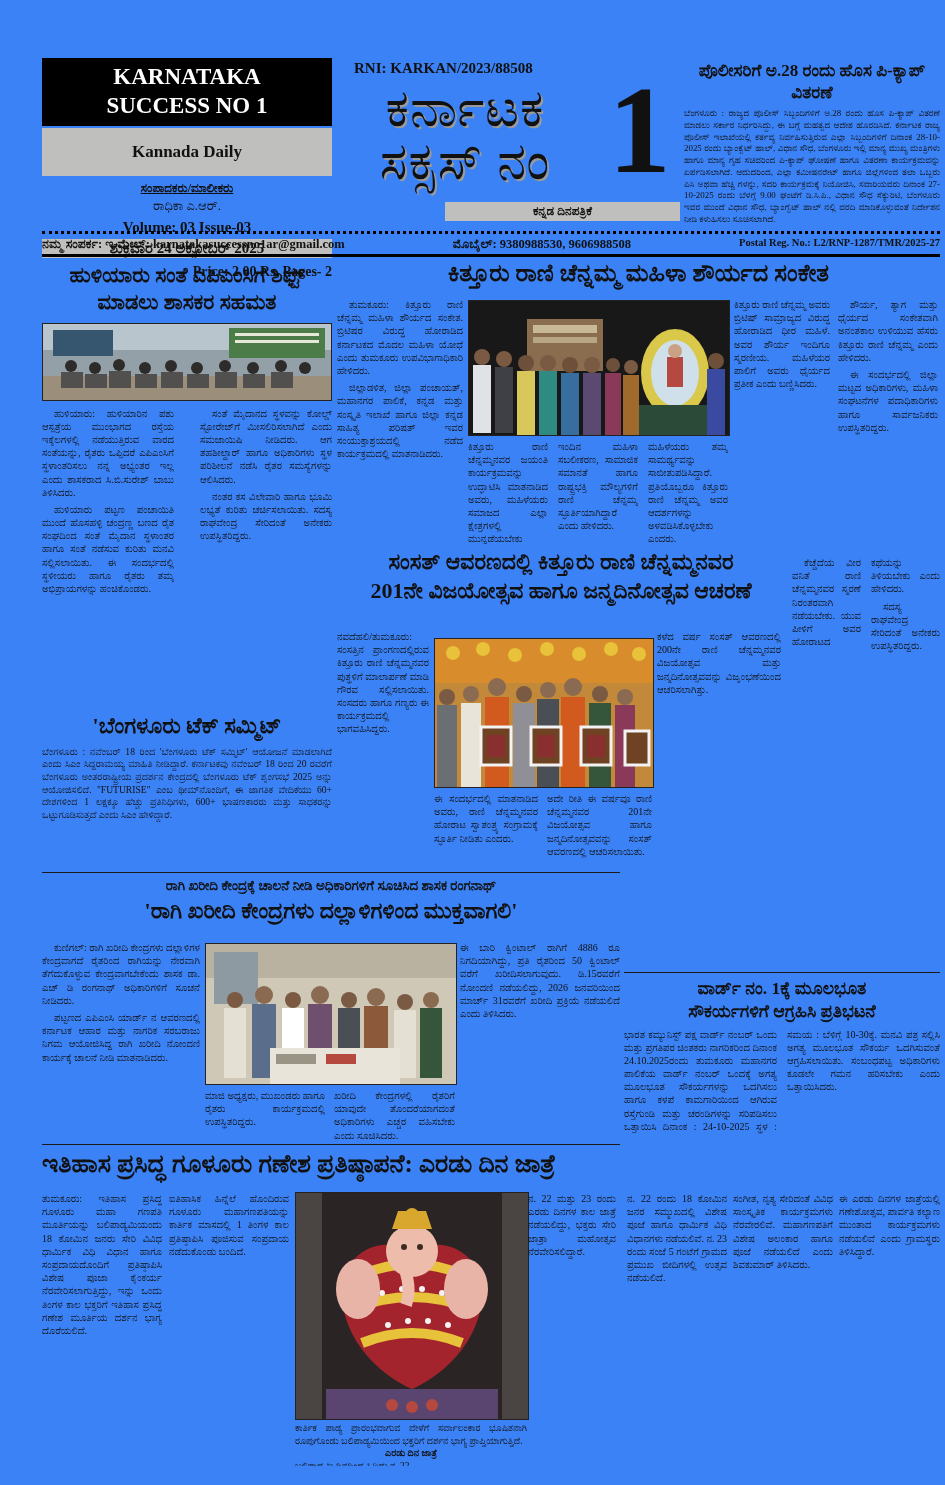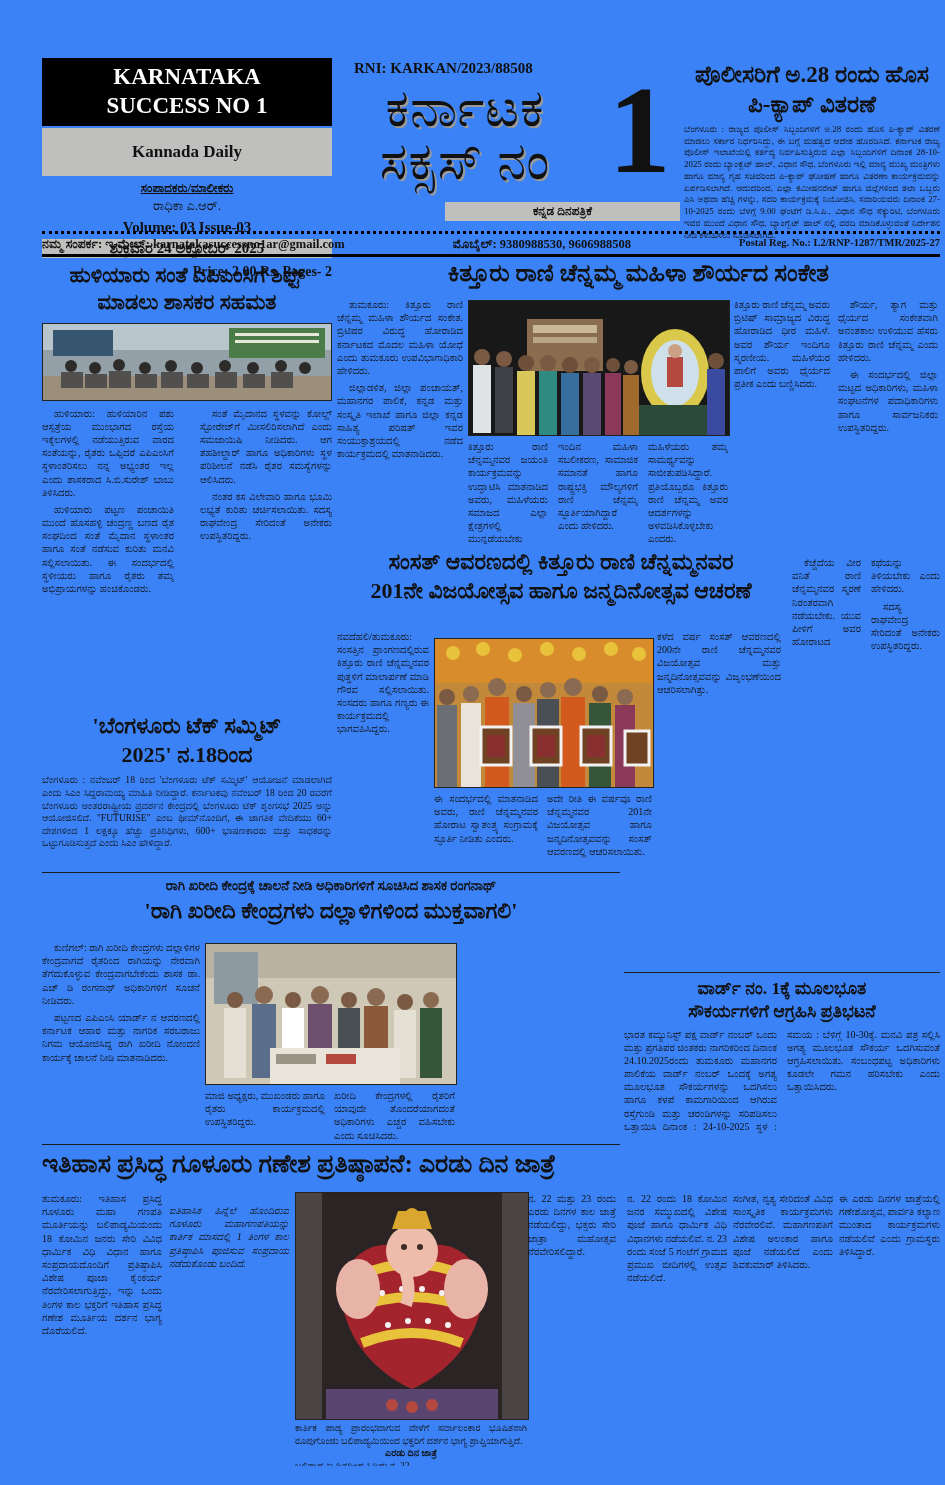--- a/index.html
+++ b/index.html
@@ -39,21 +39,21 @@
     <div style="font-weight:bold;font-size:15px;margin-left:14px;">RNI: KARKAN/2023/88508</div>
     <div class="abs mast-big" style="left:0;top:22px;width:250px;text-align:center;font-size:52px;">
       <div>ಕರ್ನಾಟಕ</div>
       <div>ಸಕ್ಸಸ್ ನಂ</div>
     </div>
     <div class="abs" style="left:252px;top:8px;width:95px;text-align:center;font-size:125px;font-weight:900;line-height:1;">1</div>
     <div class="abs gray-bar" style="left:105px;top:142px;width:235px;font-size:12px;padding:2px 0;">ಕನ್ನಡ ದಿನಪತ್ರಿಕೆ</div>
   </div>
 
   <div class="abs" style="left:684px;top:60px;width:256px;">
-    <div class="hl" style="font-size:23px;">ಪೊಲೀಸರಿಗೆ ಅ.28 ರಂದು ಹೊಸ ಪಿ-ಕ್ಯಾಪ್ ವಿತರಣೆ</div>
+    <div class="hl" style="font-size:17px;">ಪೊಲೀಸರಿಗೆ ಅ.28 ರಂದು ಹೊಸ ಪಿ-ಕ್ಯಾಪ್ ವಿತರಣೆ</div>
     <div class="just body-txt" style="font-size:8.9px;margin-top:4px;height:130px;">ಬೆಂಗಳೂರು : ರಾಜ್ಯದ ಪೊಲೀಸ್ ಸಿಬ್ಬಂದಿಗಳಿಗೆ ಅ.28 ರಂದು ಹೊಸ ಪಿ-ಕ್ಯಾಪ್ ವಿತರಣೆ ಮಾಡಲು ಸರ್ಕಾರ ನಿರ್ಧರಿಸಿದ್ದು, ಈ ಬಗ್ಗೆ ಮಹತ್ವದ ಆದೇಶ ಹೊರಡಿಸಿದೆ. ಕರ್ನಾಟಕ ರಾಜ್ಯ ಪೊಲೀಸ್ ಇಲಾಖೆಯಲ್ಲಿ ಕರ್ತವ್ಯ ನಿರ್ವಹಿಸುತ್ತಿರುವ ಎಲ್ಲಾ ಸಿಬ್ಬಂದಿಗಳಿಗೆ ದಿನಾಂಕ 28-10-2025 ರಂದು ಬ್ಯಾಂಕ್ವೆಟ್ ಹಾಲ್, ವಿಧಾನ ಸೌಧ, ಬೆಂಗಳೂರು ಇಲ್ಲಿ ಮಾನ್ಯ ಮುಖ್ಯ ಮಂತ್ರಿಗಳು ಹಾಗೂ ಮಾನ್ಯ ಗೃಹ ಸಚಿವರಿಂದ ಪಿ-ಕ್ಯಾಪ್ ಘೋಷಣೆ ಹಾಗೂ ವಿತರಣಾ ಕಾರ್ಯಕ್ರಮವನ್ನು ಏರ್ಪಡಿಸಲಾಗಿದೆ. ಆದುದರಿಂದ, ಎಲ್ಲಾ ಕಮೀಷನರೇಟ್ ಹಾಗೂ ಜಿಲ್ಲೆಗಳಿಂದ ತಲಾ ಒಬ್ಬರು ಪಿಸಿ ಅಥವಾ ಹೆಚ್ಚಿ ಗಳನ್ನು, ಸದರಿ ಕಾರ್ಯಕ್ರಮಕ್ಕೆ ನಿಯೋಜಿಸಿ, ಸವಾರಿಯವರು ದಿನಾಂಕ 27-10-2025 ರಂದು ಬೆಳಗ್ಗೆ 9.00 ಘಂಟೆಗೆ ಡಿ.ಸಿ.ಪಿ., ವಿಧಾನ ಸೌಧ ಸೆಕ್ಯುರಿಟಿ, ಬೆಂಗಳೂರು ಇವರ ಮುಂದೆ ವಿಧಾನ ಸೌಧ, ಬ್ಯಾಂಗ್ವೆಟ್ ಹಾಲ್ ನಲ್ಲಿ ವರದಿ ಮಾಡಿಕೊಳ್ಳುವಂತೆ ನಿರ್ದೇಶನ ನೀಡಿ ಕಳುಹಿಸಲು ಸೂಚಿಸಲಾಗಿದೆ.</div>
   </div>
 
   <div class="abs" style="left:42px;top:231px;width:898px;border-top:3px dotted #000;border-bottom:3px solid #000;padding:3px 0 2px 0;display:flex;justify-content:space-between;font-weight:bold;font-size:12.5px;">
     <span>ನಮ್ಮ ಸಂಪರ್ಕ: ಇ-ಮೇಲ್: karnatakasuccessno1ar@gmail.com</span>
     <span>ಮೊಬೈಲ್: 9380988530, 9606988508</span>
     <span style="font-size:10.5px;">Postal Reg. No.: L2/RNP-1287/TMR/2025-27</span>
   </div>
 
   <div class="abs" style="left:42px;top:262px;width:290px;">
@@ -210,21 +210,20 @@
   </div>
 
   <div class="abs just body-txt col-split" style="left:792px;top:556px;width:148px;height:410px;column-count:2;column-gap:10px;font-size:10px;">
       <p>ಕೆಚ್ಚೆದೆಯ ವೀರ ವನಿತೆ ರಾಣಿ ಚೆನ್ನಮ್ಮನವರ ಸ್ಮರಣೆ ನಿರಂತರವಾಗಿ ನಡೆಯಬೇಕು. ಯುವ ಪೀಳಿಗೆ ಅವರ ಹೋರಾಟದ ಕಥೆಯನ್ನು ತಿಳಿಯಬೇಕು ಎಂದು ಹೇಳಿದರು.</p>
       <p>ಸದಸ್ಯ ರಾಘವೇಂದ್ರ ಸೇರಿದಂತೆ ಅನೇಕರು ಉಪಸ್ಥಿತರಿದ್ದರು.</p>
     </div>
 
   <div class="abs" style="left:42px;top:712px;width:290px;">
     <div class="hl" style="font-size:22px;">
       <div>'ಬೆಂಗಳೂರು ಟೆಕ್ ಸಮ್ಮಿಟ್</div>
-      <div>2025' ನ.18ರಿಂದ</div>
     </div>
     <div class="just body-txt" style="font-size:9.6px;margin-top:5px;height:88px;">ಬೆಂಗಳೂರು : ನವೆಂಬರ್ 18 ರಿಂದ 'ಬೆಂಗಳೂರು ಟೆಕ್ ಸಮ್ಮಿಟ್' ಆಯೋಜನೆ ಮಾಡಲಾಗಿದೆ ಎಂದು ಸಿಎಂ ಸಿದ್ದರಾಮಯ್ಯ ಮಾಹಿತಿ ನೀಡಿದ್ದಾರೆ. ಕರ್ನಾಟಕವು ನವೆಂಬರ್ 18 ರಿಂದ 20 ರವರೆಗೆ ಬೆಂಗಳೂರು ಅಂತರರಾಷ್ಟ್ರೀಯ ಪ್ರದರ್ಶನ ಕೇಂದ್ರದಲ್ಲಿ ಬೆಂಗಳೂರು ಟೆಕ್ ಶೃಂಗಸಭೆ 2025 ಅನ್ನು ಆಯೋಜಿಸಲಿದೆ. "FUTURISE" ಎಂಬ ಥೀಮ್‌ನೊಂದಿಗೆ, ಈ ಜಾಗತಿಕ ವೇದಿಕೆಯು 60+ ದೇಶಗಳಿಂದ 1 ಲಕ್ಷಕ್ಕೂ ಹೆಚ್ಚು ಪ್ರತಿನಿಧಿಗಳು, 600+ ಭಾಷಣಕಾರರು ಮತ್ತು ಸಾಧಕರನ್ನು ಒಟ್ಟುಗೂಡಿಸುತ್ತದೆ ಎಂದು ಸಿಎಂ ಹೇಳಿದ್ದಾರೆ.</div>
   </div>
 
   <div class="rule-h" style="left:42px;top:872px;width:578px;height:1px;"></div>
 
   <div class="abs" style="left:42px;top:877px;width:578px;height:270px;">
     <div class="hl" style="font-size:13.5px;">ರಾಗಿ ಖರೀದಿ ಕೇಂದ್ರಕ್ಕೆ ಚಾಲನೆ ನೀಡಿ ಅಧಿಕಾರಿಗಳಿಗೆ ಸೂಚಿಸಿದ ಶಾಸಕ ರಂಗನಾಥ್</div>
     <div class="hl" style="font-size:22px;margin-top:2px;">'ರಾಗಿ ಖರೀದಿ ಕೇಂದ್ರಗಳು ದಲ್ಲಾಳಿಗಳಿಂದ ಮುಕ್ತವಾಗಲಿ'</div>
     <div class="abs just body-txt col-split" style="left:0;top:64px;width:158px;height:204px;">
@@ -254,39 +253,40 @@
           <rect x="214" y="64" width="22" height="70" fill="#35563a"></rect>
             <circle cx="225" cy="56" r="8" fill="#8a6a50"></circle>
         </g>
         <rect x="64" y="104" width="130" height="36" fill="#e8e4da"></rect>
         <rect x="70" y="110" width="40" height="10" fill="#9a9486"></rect>
         <rect x="120" y="110" width="30" height="10" fill="#b5483f"></rect>
       </svg>
     </div>
     <div class="abs just body-txt" style="left:163px;top:212px;width:120px;height:56px;">ಮಾಜಿ ಅಧ್ಯಕ್ಷರು, ಮುಖಂಡರು ಹಾಗೂ ರೈತರು ಕಾರ್ಯಕ್ರಮದಲ್ಲಿ ಉಪಸ್ಥಿತರಿದ್ದರು.</div>
     <div class="abs just body-txt" style="left:292px;top:212px;width:121px;height:56px;">ಖರೀದಿ ಕೇಂದ್ರಗಳಲ್ಲಿ ರೈತರಿಗೆ ಯಾವುದೇ ತೊಂದರೆಯಾಗದಂತೆ ಅಧಿಕಾರಿಗಳು ಎಚ್ಚರ ವಹಿಸಬೇಕು ಎಂದು ಸೂಚಿಸಿದರು.</div>
+    <div class="abs just body-txt col-split" style="left:418px;top:64px;width:160px;height:204px;">ಈ ಬಾರಿ ಕ್ವಿಂಟಾಲ್ ರಾಗಿಗೆ 4886 ರೂ ನಿಗದಿಯಾಗಿದ್ದು, ಪ್ರತಿ ರೈತರಿಂದ 50 ಕ್ವಿಂಟಾಲ್ ವರೆಗೆ ಖರೀದಿಸಲಾಗುವುದು. ಡಿ.15ರವರೆಗೆ ನೋಂದಣಿ ನಡೆಯಲಿದ್ದು, 2026 ಜನವರಿಯಿಂದ ಮಾರ್ಚ್ 31ರವರೆಗೆ ಖರೀದಿ ಪ್ರಕ್ರಿಯೆ ನಡೆಯಲಿದೆ ಎಂದು ತಿಳಿಸಿದರು.</div>
   </div>
 
   <div class="rule-h" style="left:624px;top:972px;width:316px;height:1px;"></div>
   <div class="abs" style="left:624px;top:977px;width:316px;">
     <div class="hl" style="font-size:17.5px;">
       <div>ವಾರ್ಡ್ ನಂ. 1ಕ್ಕೆ ಮೂಲಭೂತ</div>
       <div>ಸೌಕರ್ಯಗಳಿಗೆ ಆಗ್ರಹಿಸಿ ಪ್ರತಿಭಟನೆ</div>
     </div>
     <div style="display:flex;gap:10px;margin-top:5px;">
       <div class="just body-txt" style="width:153px;height:106px;">ಭಾರತ ಕಮ್ಯುನಿಸ್ಟ್ ಪಕ್ಷ ವಾರ್ಡ್ ನಂಬರ್ ಒಂದು ಮತ್ತು ಪ್ರಗತಿಪರ ಚಿಂತಕರು ನಾಗರಿಕರಿಂದ ದಿನಾಂಕ 24.10.2025ರಂದು ತುಮಕೂರು ಮಹಾನಗರ ಪಾಲಿಕೆಯ ವಾರ್ಡ್ ನಂಬರ್ ಒಂದಕ್ಕೆ ಅಗತ್ಯ ಮೂಲಭೂತ ಸೌಕರ್ಯಗಳನ್ನು ಒದಗಿಸಲು ಹಾಗೂ ಕಳಪೆ ಕಾಮಗಾರಿಯಿಂದ ಆಗಿರುವ ರಸ್ತೆಗುಂಡಿ ಮತ್ತು ಚರಂಡಿಗಳನ್ನು ಸರಿಪಡಿಸಲು ಒತ್ತಾಯಿಸಿ ದಿನಾಂಕ : 24-10-2025 ಸ್ಥಳ : ಲಿಂಗಾಪುರ ಸರ್ಕಲ್, (ಸಿದ್ದೇಶ್ವರ ಹೋಟೇಲ್ ಹತ್ತಿರ)</div>
       <div class="just body-txt" style="width:153px;height:106px;">ಸಮಯ : ಬೆಳಿಗ್ಗೆ 10-30ಕ್ಕೆ. ಮನವಿ ಪತ್ರ ಸಲ್ಲಿಸಿ ಅಗತ್ಯ ಮೂಲಭೂತ ಸೌಕರ್ಯ ಒದಗಿಸುವಂತೆ ಆಗ್ರಹಿಸಲಾಯಿತು. ಸಂಬಂಧಪಟ್ಟ ಅಧಿಕಾರಿಗಳು ಕೂಡಲೇ ಗಮನ ಹರಿಸಬೇಕು ಎಂದು ಒತ್ತಾಯಿಸಿದರು.</div>
     </div>
   </div>
 
   <div class="rule-h" style="left:42px;top:1144px;width:578px;height:1px;"></div>
   <div class="abs" style="left:42px;top:1148px;width:898px;height:322px;">
     <div class="hl" style="font-size:25px;width:820px;text-align:left;">ಇತಿಹಾಸ ಪ್ರಸಿದ್ಧ ಗೂಳೂರು ಗಣೇಶ ಪ್ರತಿಷ್ಠಾಪನೆ: ಎರಡು ದಿನ ಜಾತ್ರೆ</div>
     <div class="abs just body-txt" style="left:0;top:44px;width:120px;height:272px;">ತುಮಕೂರು: ಇತಿಹಾಸ ಪ್ರಸಿದ್ಧ ಗೂಳೂರು ಮಹಾ ಗಣಪತಿ ಮೂರ್ತಿಯನ್ನು ಬಲಿಪಾಡ್ಯಮಿಯಂದು 18 ಕೋಮಿನ ಜನರು ಸೇರಿ ವಿವಿಧ ಧಾರ್ಮಿಕ ವಿಧಿ ವಿಧಾನ ಹಾಗೂ ಸಂಪ್ರದಾಯದೊಂದಿಗೆ ಪ್ರತಿಷ್ಠಾಪಿಸಿ ವಿಶೇಷ ಪೂಜಾ ಕೈಂಕರ್ಯ ನೆರವೇರಿಸಲಾಗುತ್ತಿದ್ದು, ಇನ್ನು ಒಂದು ತಿಂಗಳ ಕಾಲ ಭಕ್ತರಿಗೆ ಇತಿಹಾಸ ಪ್ರಸಿದ್ಧ ಗಣೇಶ ಮೂರ್ತಿಯ ದರ್ಶನ ಭಾಗ್ಯ ದೊರೆಯಲಿದೆ.</div>
-    <div class="abs just body-txt" style="left:127px;top:56px;width:120px;height:272px;font-style:italic;">ಐತಿಹಾಸಿಕ ಹಿನ್ನೆಲೆ ಹೊಂದಿರುವ ಗೂಳೂರು ಮಹಾಗಣಪತಿಯನ್ನು ಕಾರ್ತಿಕ ಮಾಸದಲ್ಲಿ 1 ತಿಂಗಳ ಕಾಲ ಪ್ರತಿಷ್ಠಾಪಿಸಿ ಪೂಜಿಸುವ ಸಂಪ್ರದಾಯ ನಡೆದುಕೊಂಡು ಬಂದಿದೆ.</div>
+    <div class="abs just body-txt" style="left:127px;top:44px;width:120px;height:272px;">ಐತಿಹಾಸಿಕ ಹಿನ್ನೆಲೆ ಹೊಂದಿರುವ ಗೂಳೂರು ಮಹಾಗಣಪತಿಯನ್ನು ಕಾರ್ತಿಕ ಮಾಸದಲ್ಲಿ 1 ತಿಂಗಳ ಕಾಲ ಪ್ರತಿಷ್ಠಾಪಿಸಿ ಪೂಜಿಸುವ ಸಂಪ್ರದಾಯ ನಡೆದುಕೊಂಡು ಬಂದಿದೆ.</div>
     <div class="abs photo-frame" style="left:253px;top:44px;width:232px;height:226px;">
       <svg width="232" height="226" viewBox="0 0 232 226" aria-label="ಹೂವಿನ ಅಲಂಕಾರದಲ್ಲಿ ಗೂಳೂರು ಮಹಾಗಣಪತಿ ಮೂರ್ತಿ">
         <rect width="232" height="226" fill="#2a2424"></rect>
         <rect x="0" y="0" width="26" height="226" fill="#4a4442"></rect>
         <rect x="206" y="0" width="26" height="226" fill="#4a4442"></rect>
         <rect x="30" y="196" width="172" height="30" fill="#5a4470"></rect>
         <path d="M116 60 C86 38 40 62 46 108 C52 156 92 186 116 196 C140 186 180 156 186 108 C192 62 146 38 116 60 Z" fill="#a3242c"></path>
         <path d="M60 84 q56 -26 112 0" stroke="#e8c23a" stroke-width="10" fill="none"></path>
         <path d="M56 116 q60 -24 120 0" stroke="#e8c23a" stroke-width="10" fill="none"></path>
         <path d="M66 150 q50 -20 100 0" stroke="#e8c23a" stroke-width="10" fill="none"></path>

